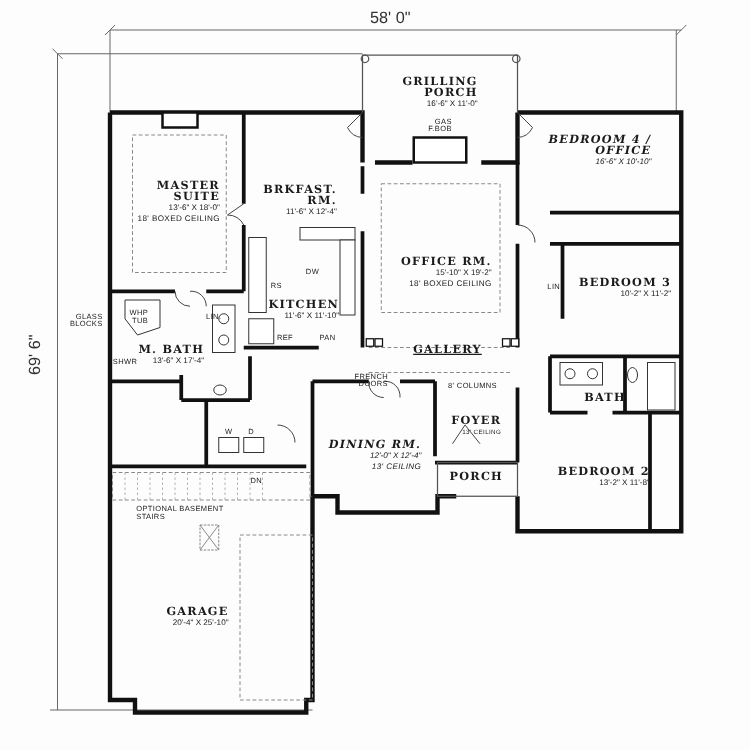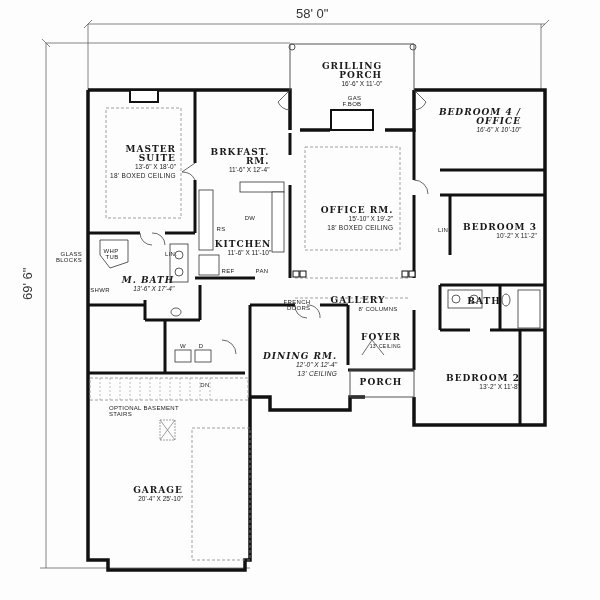--- a/index.html
+++ b/index.html
@@ -193,31 +193,31 @@
 <div class="lbl" style="left:500px; top:223px;">
   <span class="rname">BEDROOM 3</span>
   <span class="rdim">10'-2" X 11'-2"</span>
 </div>
 
 <div class="lbl" style="left:243px; top:240px;">
   <span class="rname">KITCHEN</span>
   <span class="rdim">11'-6" X 11'-10"</span>
 </div>
 
-<div class="lbl" style="left:148px; top:276px;font-style:italic;">
+<div class="lbl" style="left:137px; top:276px;">
   <span class="rname">M. BATH</span>
   <span class="rdim">13'-6" X 17'-4"</span>
 </div>
 
-<div class="lbl" style="left:358px; top:296px;">
+<div class="lbl" style="left:358px; top:276px;text-decoration:underline;">
   <span class="rname">GALLERY</span>
 </div>
 <div class="lbl small" style="left:378px; top:306px;">8' COLUMNS</div>
 
-<div class="lbl" style="left:484px; top:297px;">
+<div class="lbl" style="left:484px; top:315px;">
   <span class="rname">BATH</span>
 </div>
 
 <div class="lbl" style="left:300px; top:352px;font-style:italic;">
   <span class="rname">DINING RM.</span>
   <span class="rdim">12'-0" X 12'-4"</span>
   <span class="rnote">13' CEILING</span>
 </div>
 
 <div class="lbl" style="left:381px; top:333px;">

